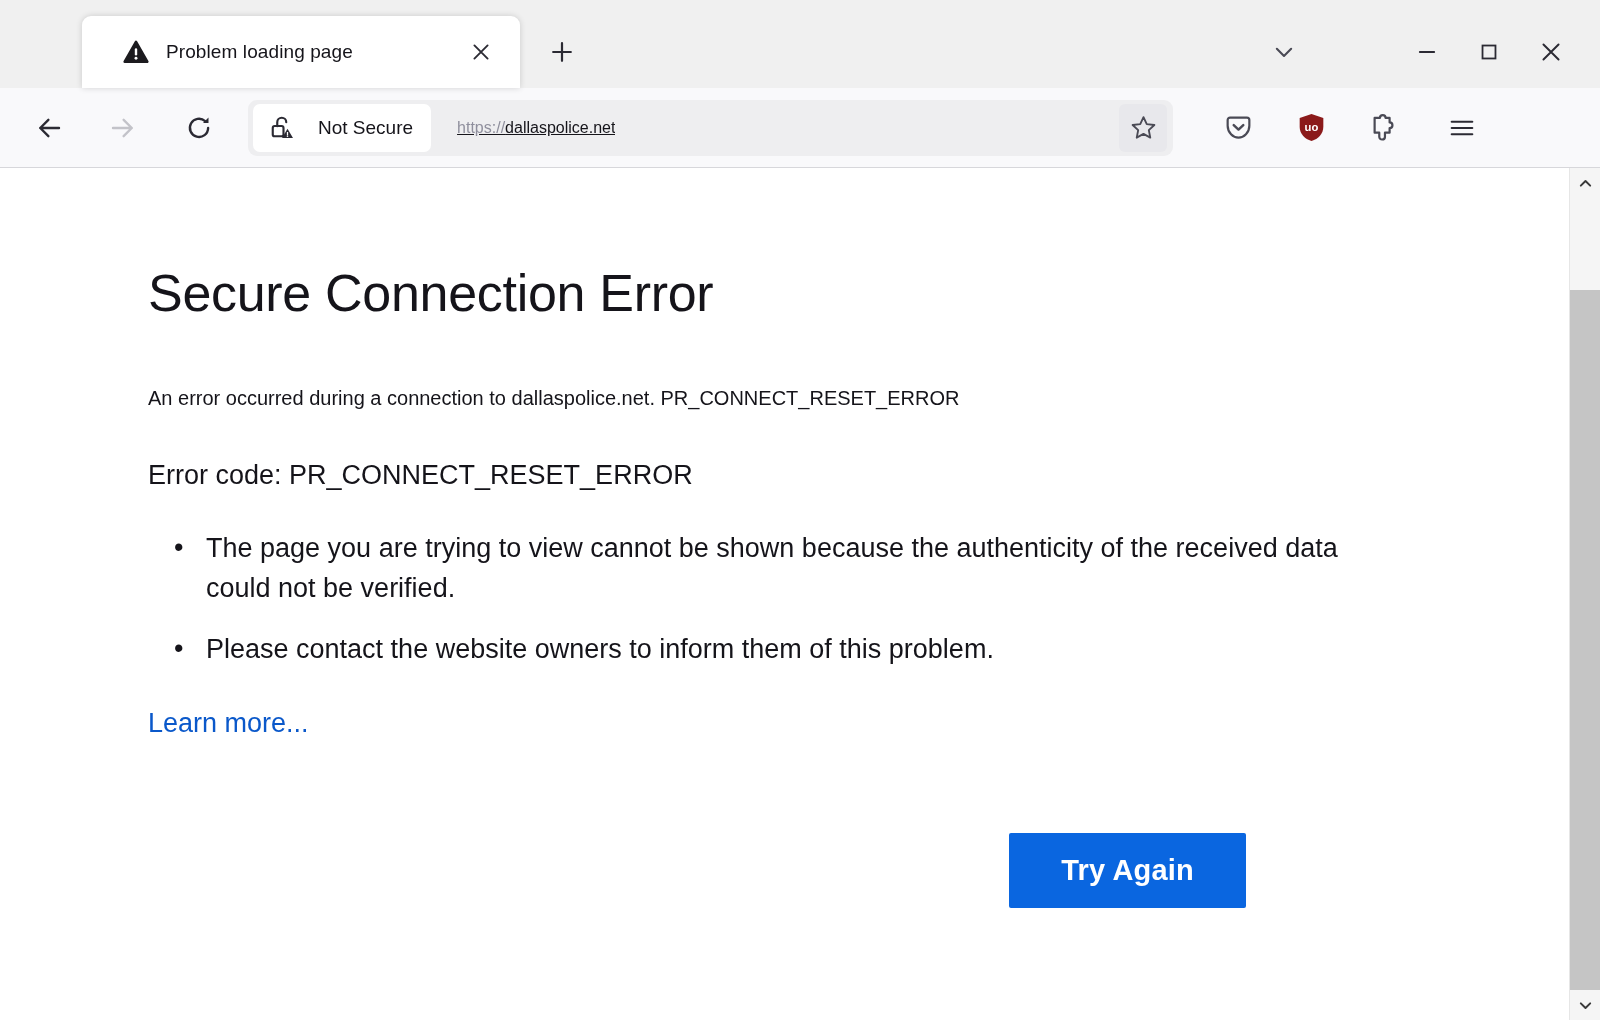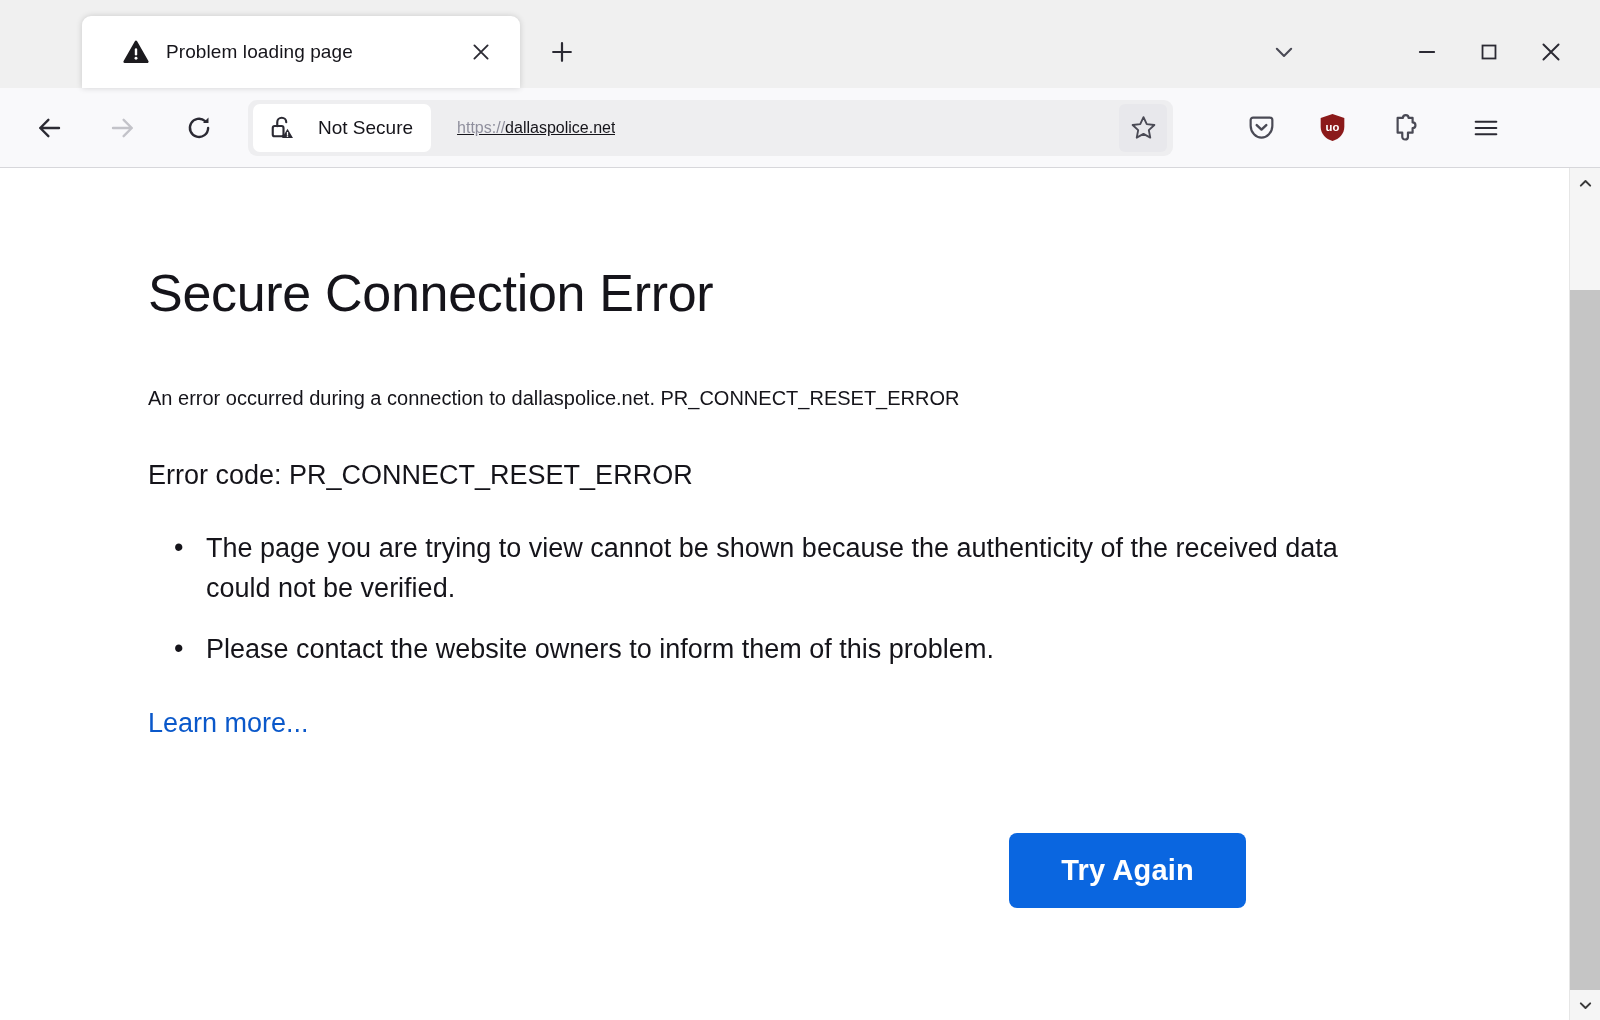--- a/index.html
+++ b/index.html
@@ -201,21 +201,21 @@
     align-items: center;
     flex: 0 0 auto;
     margin-left: 50px;
   }
 
   .tb-icon-btn {
     width: 54px;
     height: 54px;
     display: flex;
     align-items: center;
-    justify-content: flex-end;
+    justify-content: flex-start;
     border-radius: 6px;
     margin-right: 18px;
   }
   .tb-icon-btn.menu { margin-right: 24px; margin-left: 8px; }
 
   
   .content-area {
     flex: 1 1 auto;
     background: #ffffff;
     position: relative;
@@ -294,21 +294,21 @@
     padding-right: 152px;
     margin-top: 26px;
   }
 
   .try-again-btn {
     background: #0a66e0;
     color: #ffffff;
     font-size: 29px;
     font-weight: 700;
     border: none;
-    border-radius: 8px;
+    border-radius: 2px;
     padding: 23px 52px;
     font-family: "Liberation Sans", sans-serif;
     line-height: 1;
     letter-spacing: 0.2px;
   }
 
   
   .scrollbar {
     width: 30px;
     flex: 0 0 auto;

